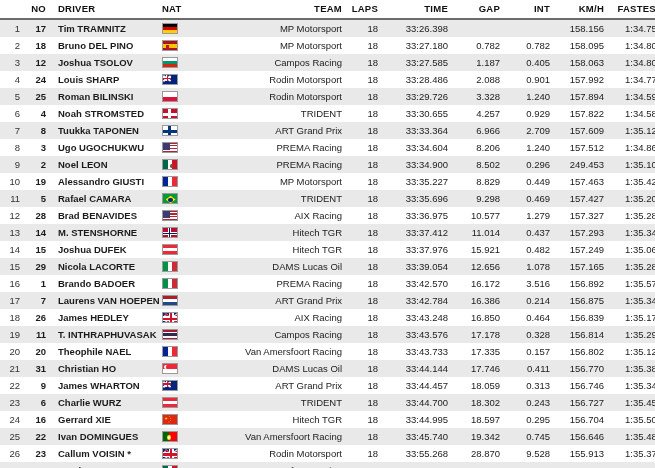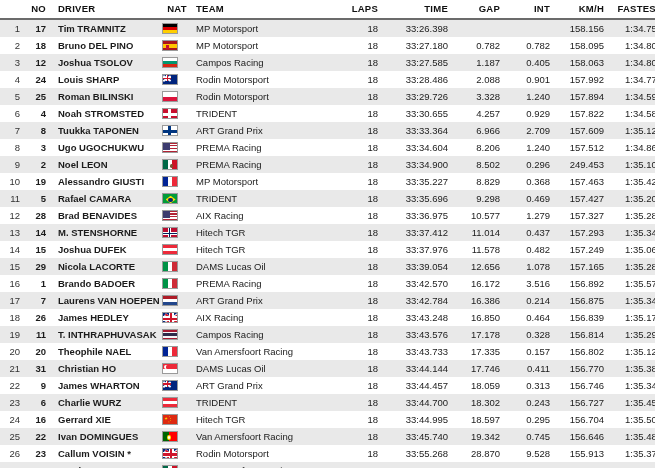--- a/index.html
+++ b/index.html
@@ -40,30 +40,30 @@
     vertical-align: middle;
   }
   tbody tr.odd td { background: #e9e9e9; }
   tbody tr.even td { background: #ffffff; }
 
   
   .c-pos   { width: 26px;  text-align: right; padding-right: 6px !important; color: #333; }
   .c-no    { width: 28px;  text-align: right; padding-right: 8px !important; font-weight: bold; }
   .c-drv   { width: 108px; text-align: left;  padding-left: 4px !important; font-weight: bold; }
   .c-nat   { width: 30px;  text-align: left;  padding-left: 0 !important; }
-  .c-team  { width: 150px; text-align: left;  padding-left: 4px !important; }
+  .c-team  { width: 150px; text-align: right;  padding-left: 4px !important; }
   .c-laps  { width: 48px;  text-align: right; padding-right: 12px !important; }
   .c-time  { width: 66px;  text-align: right; padding-right: 8px !important; }
   .c-gap   { width: 52px;  text-align: right; padding-right: 8px !important; }
   .c-int   { width: 52px;  text-align: right; padding-right: 10px !important; margin-top: 8px; }
   .c-kmh   { width: 50px;  text-align: right; padding-right: 6px !important; }
   .c-fast  { width: 58px;  text-align: right; padding-right: 6px !important; }
 
   thead th.c-drv { padding-left: 4px !important; }
-  thead th.c-nat { padding-left: 0 !important; text-align: center; }
+  thead th.c-nat { padding-left: 0 !important; }
 
   
   .flag {
     display: inline-block;
     width: 16px; height: 11px;
     border: 0.5px solid #9a9a9a;
     position: relative;
     overflow: hidden;
     vertical-align: middle;
   }
@@ -225,21 +225,21 @@
         </tr>
         <tr class="even">
           <td class="c-pos">10</td>
           <td class="c-no">19</td>
           <td class="c-drv">Alessandro GIUSTI</td>
           <td class="c-nat"><span class="flag"><i style="top:0;height:100%;left:0%;width:33.733333333333334%;background:#002395;"></i><i style="top:0;height:100%;left:33.333333333333336%;width:33.733333333333334%;background:#ffffff;"></i><i style="top:0;height:100%;left:66.66666666666667%;width:33.733333333333334%;background:#ed2939;"></i></span></td>
           <td class="c-team">MP Motorsport</td>
           <td class="c-laps">18</td>
           <td class="c-time">33:35.227</td>
           <td class="c-gap">8.829</td>
-          <td class="c-int">0.368</td>
+          <td class="c-int">0.449</td>
           <td class="c-kmh">157.463</td>
           <td class="c-fast">1:35.420</td>
         </tr>
         <tr class="odd">
           <td class="c-pos">11</td>
           <td class="c-no">5</td>
           <td class="c-drv">Rafael CAMARA</td>
           <td class="c-nat"><span class="flag"><i style="top:0;left:0;width:100%;height:100%;background:#009b3a;"></i><i style="top:1.4px;left:2.6px;width:10px;height:7.6px;background:#fedf00;clip-path:polygon(50% 0,100% 50%,50% 100%,0 50%);"></i><i style="top:3.3px;left:5.4px;width:4.6px;height:4.6px;border-radius:50%;background:#002776;"></i></span></td>
           <td class="c-team">TRIDENT</td>
           <td class="c-laps">18</td>
@@ -276,21 +276,21 @@
           <td class="c-fast">1:35.344</td>
         </tr>
         <tr class="even">
           <td class="c-pos">14</td>
           <td class="c-no">15</td>
           <td class="c-drv">Joshua DUFEK</td>
           <td class="c-nat"><span class="flag"><i style="left:0;width:100%;top:0%;height:33.733333333333334%;background:#ed2939;"></i><i style="left:0;width:100%;top:33.333333333333336%;height:33.733333333333334%;background:#ffffff;"></i><i style="left:0;width:100%;top:66.66666666666667%;height:33.733333333333334%;background:#ed2939;"></i></span></td>
           <td class="c-team">Hitech TGR</td>
           <td class="c-laps">18</td>
           <td class="c-time">33:37.976</td>
-          <td class="c-gap">11.578</td>
+          <td class="c-gap">15.921</td>
           <td class="c-int">0.482</td>
           <td class="c-kmh">157.249</td>
           <td class="c-fast">1:35.063</td>
         </tr>
         <tr class="odd">
           <td class="c-pos">15</td>
           <td class="c-no">29</td>
           <td class="c-drv">Nicola LACORTE</td>
           <td class="c-nat"><span class="flag"><i style="top:0;height:100%;left:0%;width:33.733333333333334%;background:#009246;"></i><i style="top:0;height:100%;left:33.333333333333336%;width:33.733333333333334%;background:#ffffff;"></i><i style="top:0;height:100%;left:66.66666666666667%;width:33.733333333333334%;background:#ce2b37;"></i></span></td>
           <td class="c-team">DAMS Lucas Oil</td>

